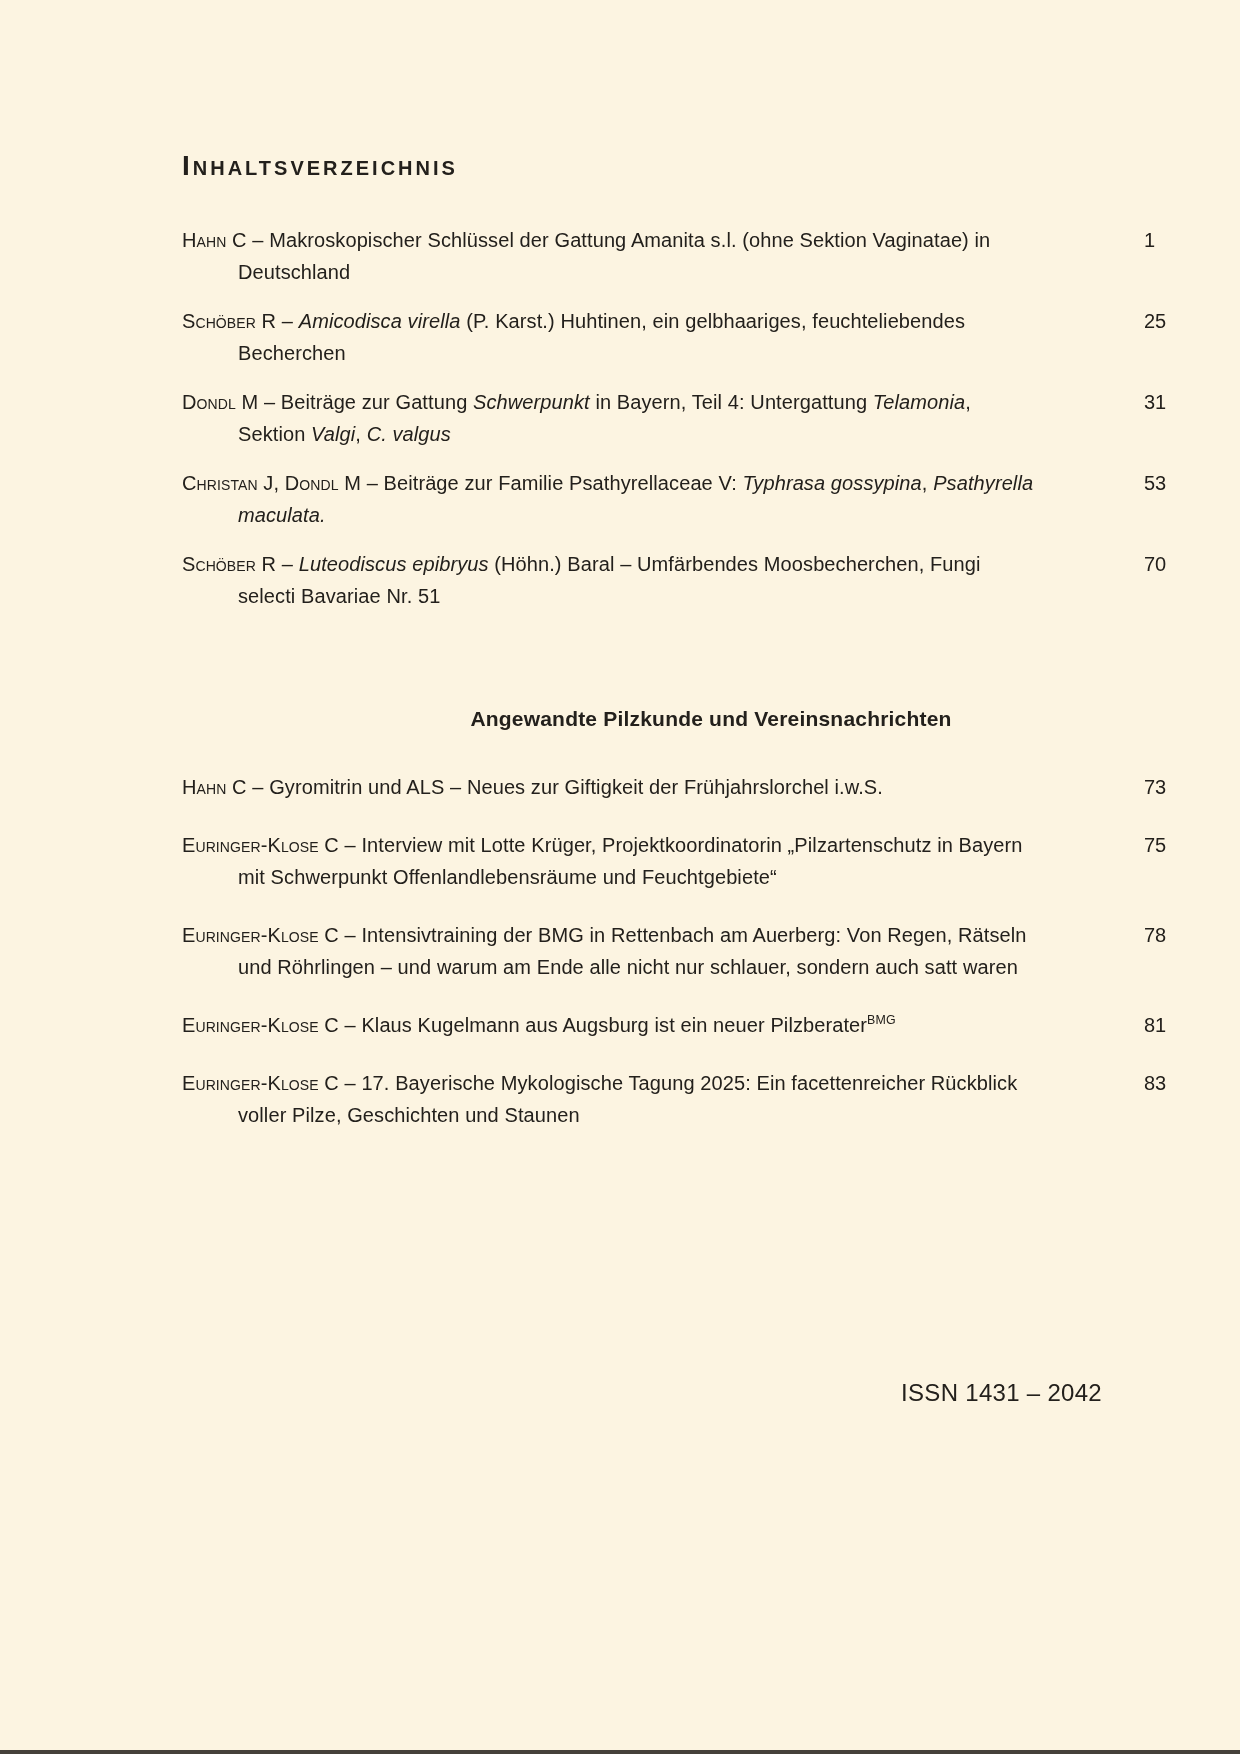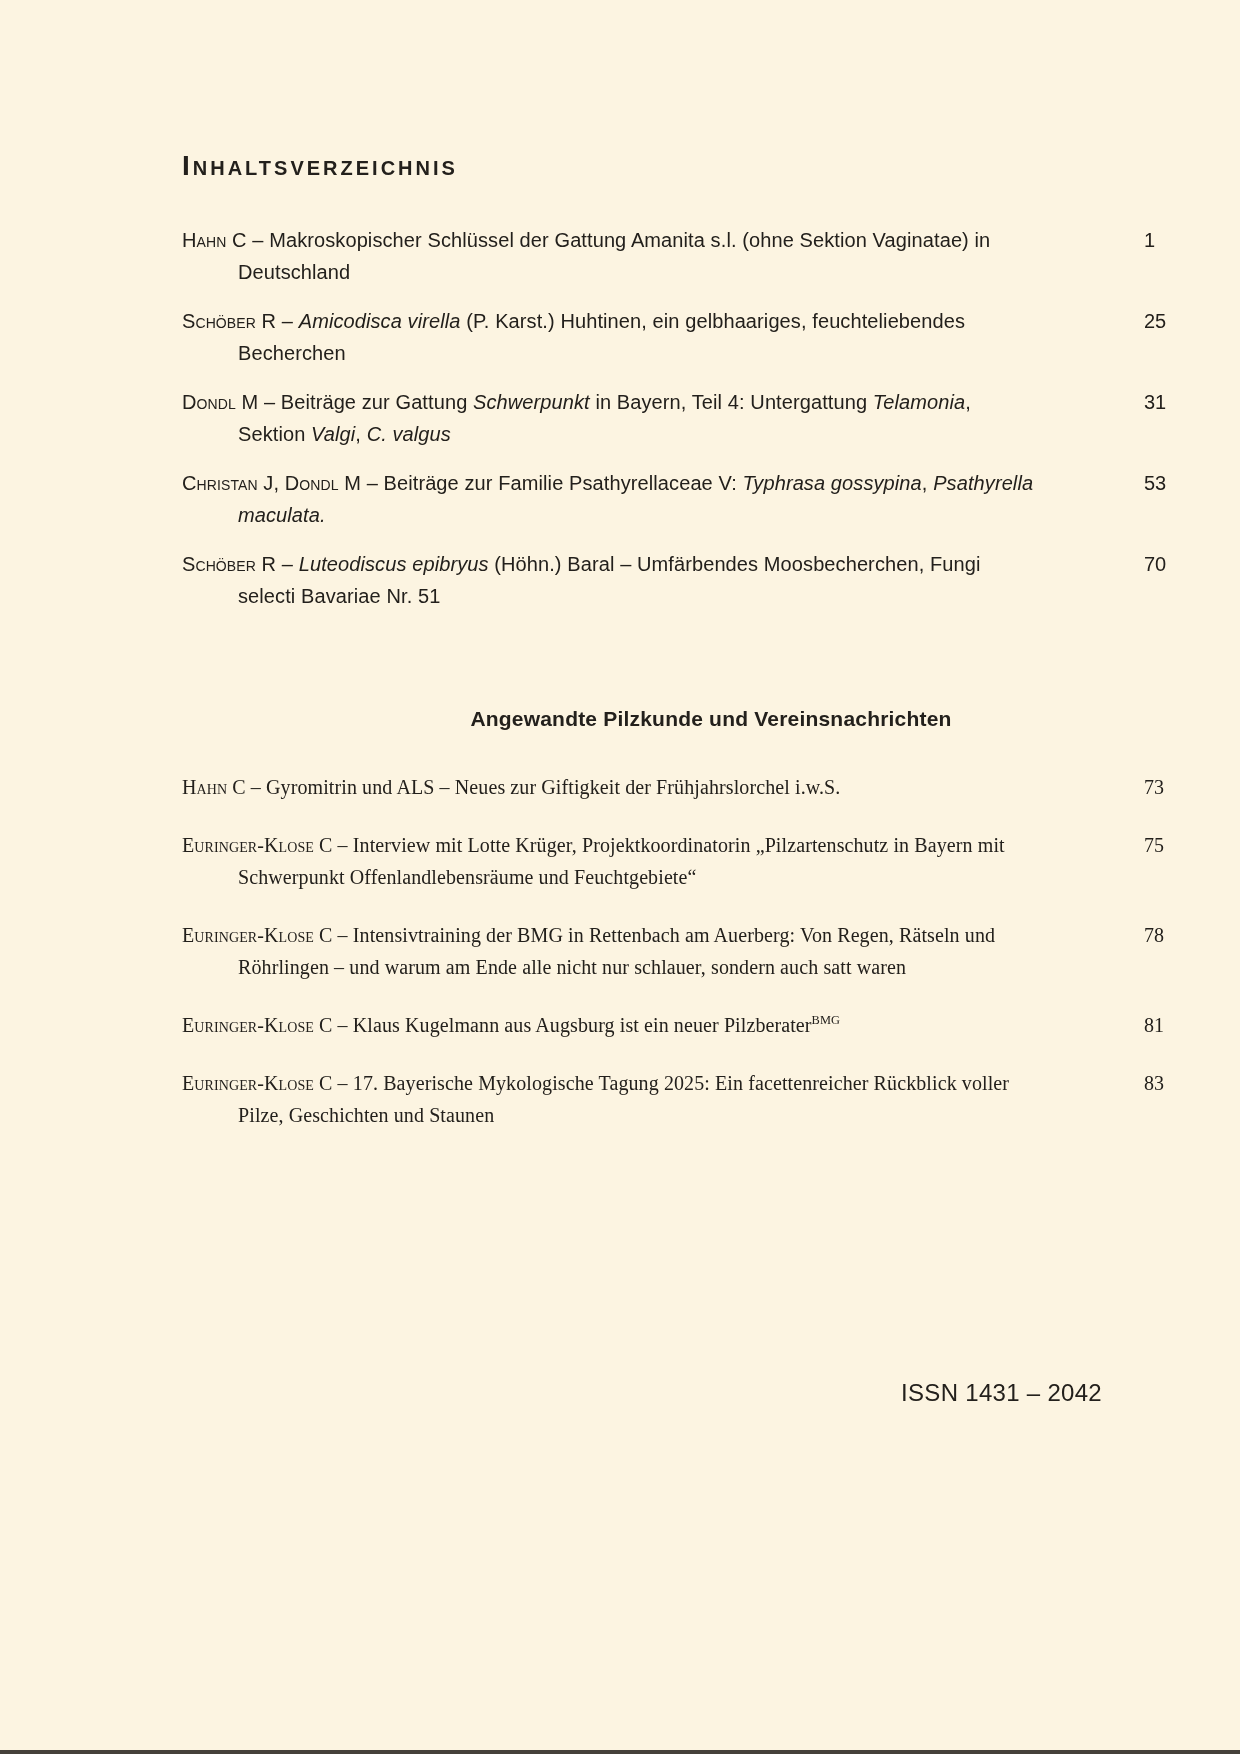--- a/index.html
+++ b/index.html
@@ -20,21 +20,21 @@
     font-weight: bold;
     font-variant: small-caps;
     letter-spacing: 3px;
     margin: 0 0 42px 0;
   }
   .entry {
     display: flex;
     align-items: flex-start;
   }
   .entries-a .entry { margin-bottom: 17px; }
-  .entries-b .entry { margin-bottom: 26px; font-family: Liberation Serif, serif; }
+  .entries-b .entry { margin-bottom: 26px; }
   .entry-text {
     width: 805px;
     font-size: 20px;
     line-height: 32px;
     padding-left: 56px;
     text-indent: -56px;
     letter-spacing: 0.1px;
   }
   .entry-text i { font-style: italic; }
   .entry-text sup {

